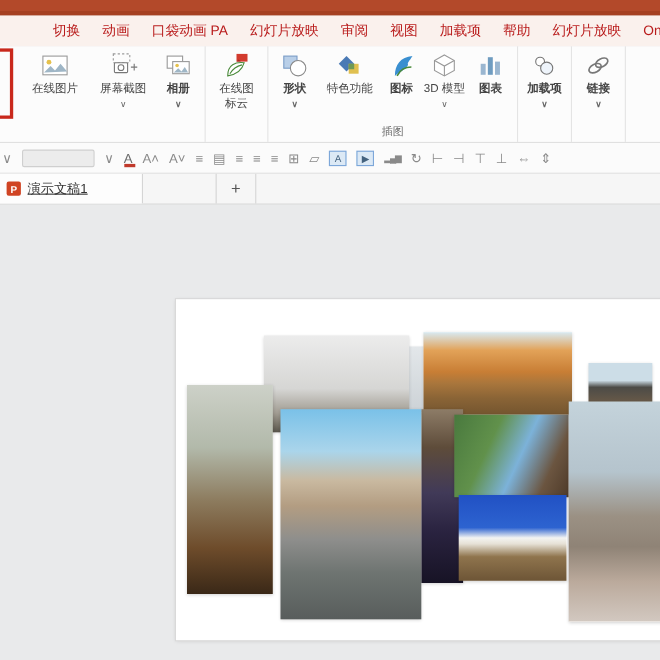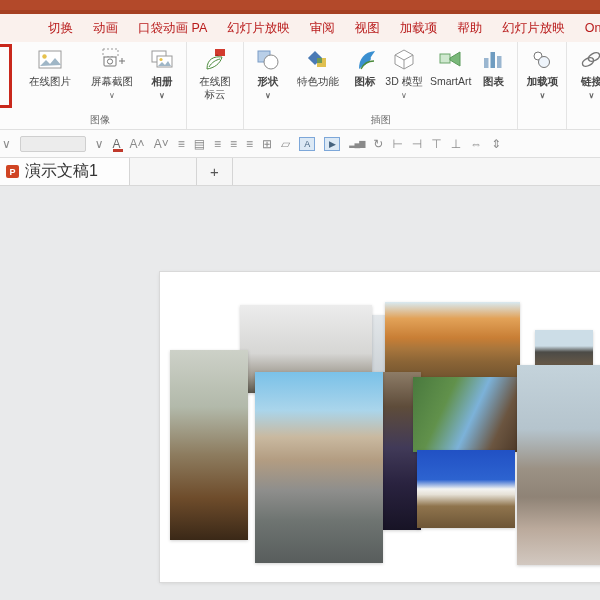--- a/index.html
+++ b/index.html
@@ -50,21 +50,21 @@
              border:1px solid #7da7d9; background:#dce9f5; font-size:9px; color:#44627e; }
   .chartmini { font-size:8px; letter-spacing:-1px; color:#8a8a8a; }
 
   
   .doctabbar { position:absolute; left:0; top:158px; width:600px; height:28px; background:#f6f6f6;
                border-bottom:1px solid #d8d8d8; display:flex; align-items:stretch; z-index:3; }
   .doctab { width:130px; background:#fdfdfd; border-right:1px solid #d5d5d5; display:flex;
             align-items:center; gap:6px; padding-left:6px; }
   .ppt-ic { width:13px; height:13px; background:#d04423; border-radius:2px; color:#fff; font-size:9px;
             font-weight:bold; display:flex; align-items:center; justify-content:center; flex:0 0 auto; }
-  .doctab span.tlabel { font-size:16px; color:#333; white-space:nowrap; }
+  .doctab span.tlabel { font-size:12px; color:#333; white-space:nowrap;text-decoration:underline; }
   .doctab-spacer { width:67px; border-right:1px solid #d5d5d5; }
   .newtab { width:36px; border-right:1px solid #d5d5d5; display:flex; align-items:center;
             justify-content:center; font-size:15px; color:#555; cursor:default; }
 
   
   .canvas { position:absolute; left:0; top:186px; width:600px; height:414px; background:#e9eaeb; }
   .slide { position:absolute; left:160px; top:86px; width:452px; height:310px; background:#ffffff;
            box-shadow:0 0 0 1px #d9d9d9, 0 1px 4px rgba(0,0,0,.12); overflow:hidden; }
   .photo { position:absolute; box-shadow:0 1px 3px rgba(0,0,0,.18); }
 </style>
@@ -114,21 +114,20 @@
     </div>
     <div class="rbtn">
       <svg class="ric" viewBox="0 0 26 24">
         <rect x="3" y="3" width="14" height="11" fill="#fff" stroke="#999"></rect>
         <rect x="8" y="8" width="15" height="11" fill="#fff" stroke="#999"></rect>
         <circle cx="12" cy="11.5" r="1.6" fill="#e6c14c"></circle>
         <path d="M9 18 l4-4 3 3 3-4 3 5 z" fill="#9fb6c6"></path>
       </svg>
       <span class="rlabel w30"><span>相册</span><br><span class="caret">∨</span></span>
     </div>
-    <div class="rgroup-label">图像</div>
   </div>
 
   <div class="rgroup">
     <div class="rbtn">
       <svg class="ric" viewBox="0 0 26 24">
         <rect x="13" y="1" width="10" height="7" fill="#d23b2e"></rect>
         <path d="M13 8 l2-2 2 2 z" fill="#a82a20"></path>
         <path d="M5 21 C5 11 12 8 20 9 C18 16 12 20 5 21 Z" fill="#fff" stroke="#4a8a3a"></path>
         <path d="M7 19 C10 14 14 12 18 11" fill="none" stroke="#4a8a3a"></path>
       </svg>
@@ -158,27 +157,20 @@
         <path d="M9 21 C12 15 17 13 22 13" fill="none" stroke="#4a8a3a" stroke-width="1.4"></path>
       </svg>
       <span class="rlabel w26">图标</span>
     </div>
     <div class="rbtn">
       <svg class="ric" viewBox="0 0 26 24">
         <path d="M13 2 L22 7 V16 L13 21 L4 16 V7 Z" fill="#fff" stroke="#999"></path>
         <path d="M4 7 L13 12 L22 7 M13 12 V21" fill="none" stroke="#999"></path>
       </svg>
       <span class="rlabel w38"><span>3D 模型</span> <span class="caret">∨</span></span>
-    </div>
-    <div class="rbtn">
-      <svg class="ric" viewBox="0 0 26 24">
-        <rect x="2" y="6" width="10" height="9" fill="#cfe8cf" stroke="#6aa56a"></rect>
-        <path d="M12 10 L22 4 V18 L12 12 Z" fill="#7ab87a" stroke="#5a9a5a"></path>
-      </svg>
-      <span class="rlabel">SmartArt</span>
     </div>
     <div class="rbtn">
       <svg class="ric" viewBox="0 0 26 24">
         <rect x="4" y="10" width="4.5" height="10" fill="#9ab6d0"></rect>
         <rect x="10.5" y="4" width="4.5" height="16" fill="#6f9cc0"></rect>
         <rect x="17" y="8" width="4.5" height="12" fill="#9ab6d0"></rect>
       </svg>
       <span class="rlabel w30">图表</span>
     </div>
     <div class="rgroup-label">插图</div>

